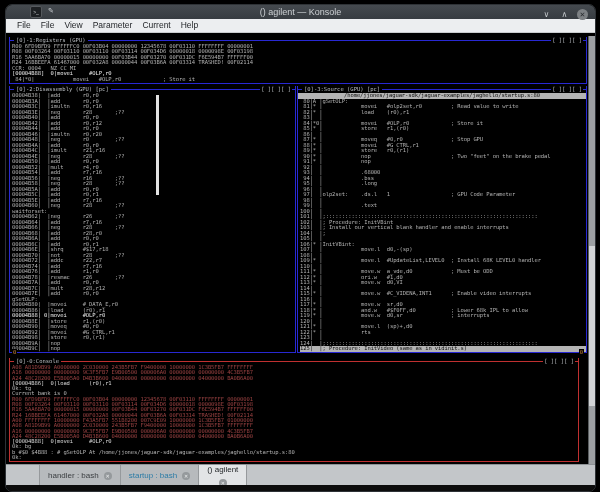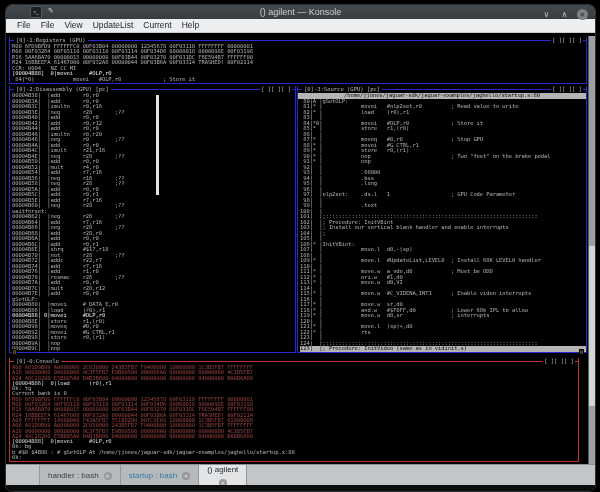--- a/index.html
+++ b/index.html
@@ -87,21 +87,21 @@
       <span class="wbtn min"></span>
       <span class="wbtn max"></span>
       <span class="wbtn close"></span>
     </div>
   </div>
 
   <div class="menubar">
     <span class="menu-item">File</span>
     <span class="menu-item">File</span>
     <span class="menu-item">View</span>
-    <span class="menu-item">UpdateList</span>
+    <span class="menu-item">Parameter</span>
     <span class="menu-item">Current</span>
     <span class="menu-item">Help</span>
   </div>
 
   <div class="terminal">
 
     <div class="panel blue reg" style="left:0;top:1px;width:578px;height:47px;">
       <div class="phdr">
         <span class="ptitle">[0]-1:Registers (GPU)</span>
         <span class="pdecor">[ ][ ][ ]</span>

